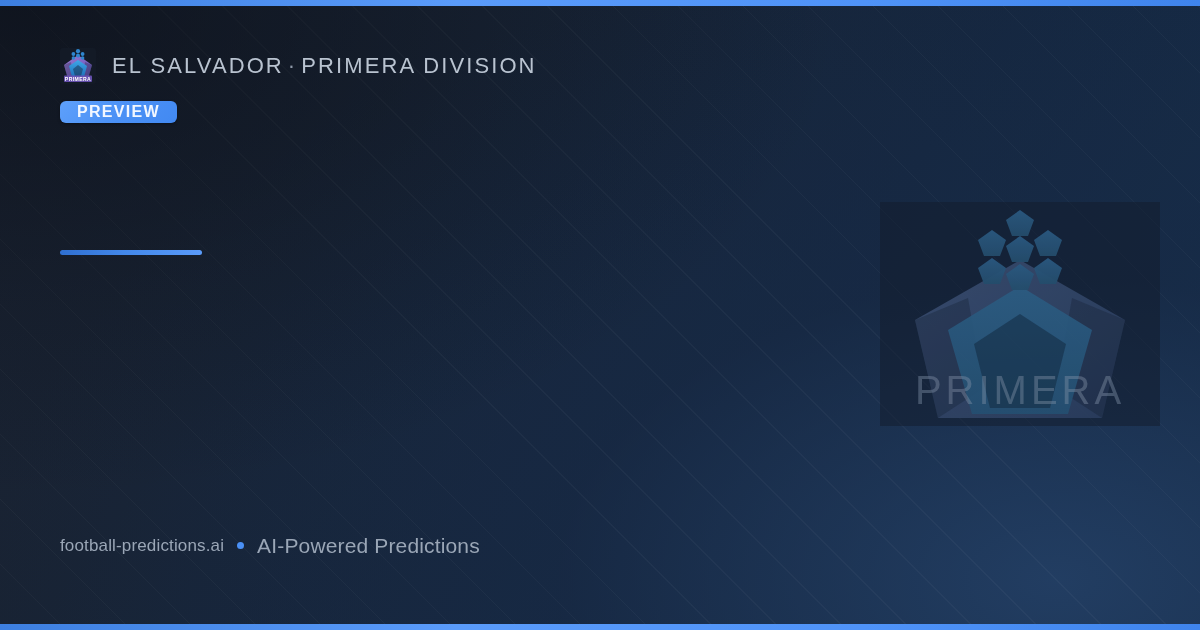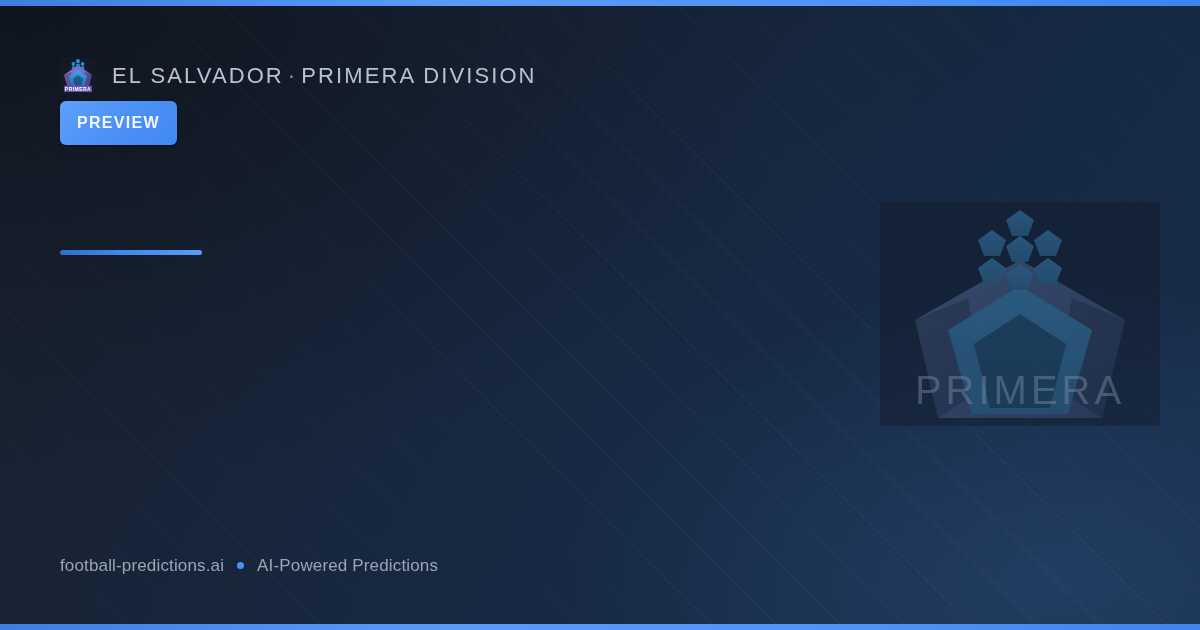--- a/index.html
+++ b/index.html
@@ -80,21 +80,21 @@
     left:60px;
     top:0;
     width:830px;
     height:630px;
     z-index:4;
   }
 
   
   .league-row {
     position:absolute;
-    top:58px;
+    top:48px;
     left:0;
     display:flex;
     align-items:center;
     gap:16px;
     text-align:center;
   }
   .league-badge {
     width:36px;
     height:36px;
     flex:0 0 36px;
@@ -113,21 +113,21 @@
   .league-sep {
     color:#8e99a8;
     padding:0 4px;
   }
 
   
   .preview-badge {
     position:absolute;
     top:101px;
     left:0;
-    height:44px;
+    height:22px;
     padding:0 17px;
     display:inline-flex;
     align-items:center;
     border-radius:6px;
     background:linear-gradient(135deg, #5ea0fb 0%, #4a90f5 55%, #4289f2 100%);
     box-shadow:0 1px 3px rgba(0,0,0,0.35);
   }
   .preview-badge span {
     font-size:16px;
     font-weight:bold;
@@ -158,41 +158,41 @@
     width:142px;
     height:5px;
     border-radius:3px;
     background:linear-gradient(90deg, #2f6fd0 0%, #4388ea 45%, #5a9bfa 100%);
   }
 
   
   .footer {
     position:absolute;
     left:0;
-    top:557px;
+    top:535px;
     display:flex;
     align-items:center;
     gap:13px;
     white-space:nowrap;
   }
   .footer-site {
     font-size:17px;
     color:#9aa6b6;
     letter-spacing:0.15px;
     line-height:1;
   }
   .footer-dot {
     width:7px;
     height:7px;
     border-radius:50%;
     background:#4a90f5;
     flex:0 0 7px;
   }
   .footer-tag {
-    font-size:17px;
+    font-size:21px;
     color:#9aa6b6;
     letter-spacing:0.15px;
     line-height:1;
     text-align:center;
   }
 </style>
 </head>
 <body>
 
 <div class="card">

